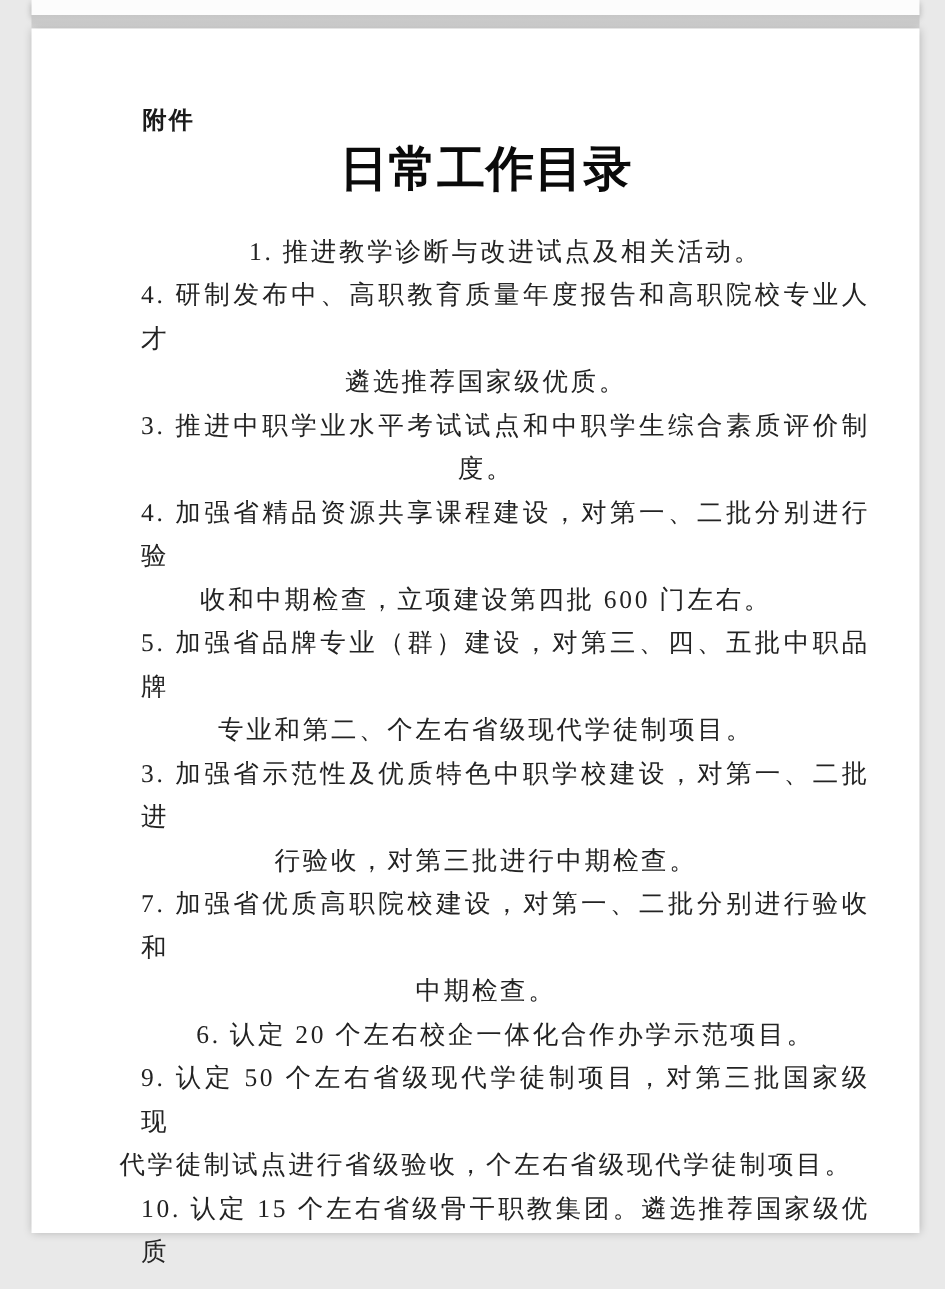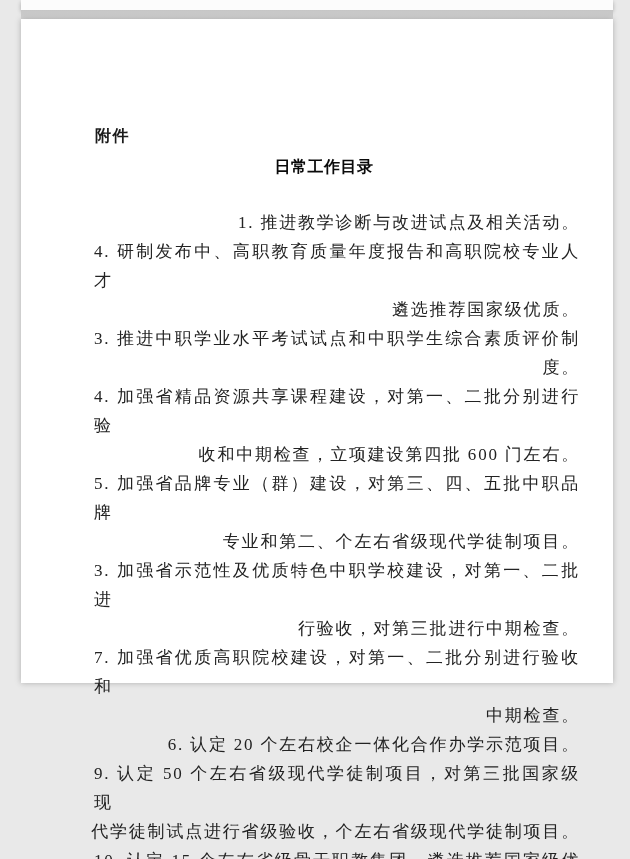--- a/index.html
+++ b/index.html
@@ -34,53 +34,53 @@
     top: 10px;
     width: 592px;
     height: 9px;
     background: linear-gradient(180deg, #c6c6c6 0%, #cccccc 55%, #d9d9d9 100%);
   }
   .page {
     position: absolute;
     left: 21px;
     top: 19px;
     width: 592px;
-    height: 664px;
+    height: 803px;
     background: #ffffff;
     box-shadow: 0 0 6px rgba(0,0,0,0.25);
     box-sizing: border-box;
-    padding: 107px 33px 0 47px;
+    padding: 52px 33px 0 47px;
   }
   .attachment {
     font-family: "Liberation Sans", "DejaVu Sans", sans-serif;
     font-weight: 700;
     font-size: 16px;
     line-height: 20px;
     letter-spacing: 1.5px;
     color: #1b1b1b;
     padding-left: 27px;
   }
   .title {
     margin: 6px 0 0 0;
     text-align: center;
     font-weight: 700;
-    font-size: 16px;
+    font-size: 32px;
     line-height: 30px;
     letter-spacing: 0.5px;
     color: #0a0a0a;
   }
   .body-text {
     margin-top: 26px;
     font-size: 17px;
     line-height: 29px;
     letter-spacing: 1.8px;
     color: #232323;
   }
   .line {
-    text-align: right;
+    text-align: center;
   }
   .line.indent {
     padding-left: 26px;
   }
   .line.fill {
     text-align: justify;
     text-align-last: justify;
   }
 </style>
 </head>

